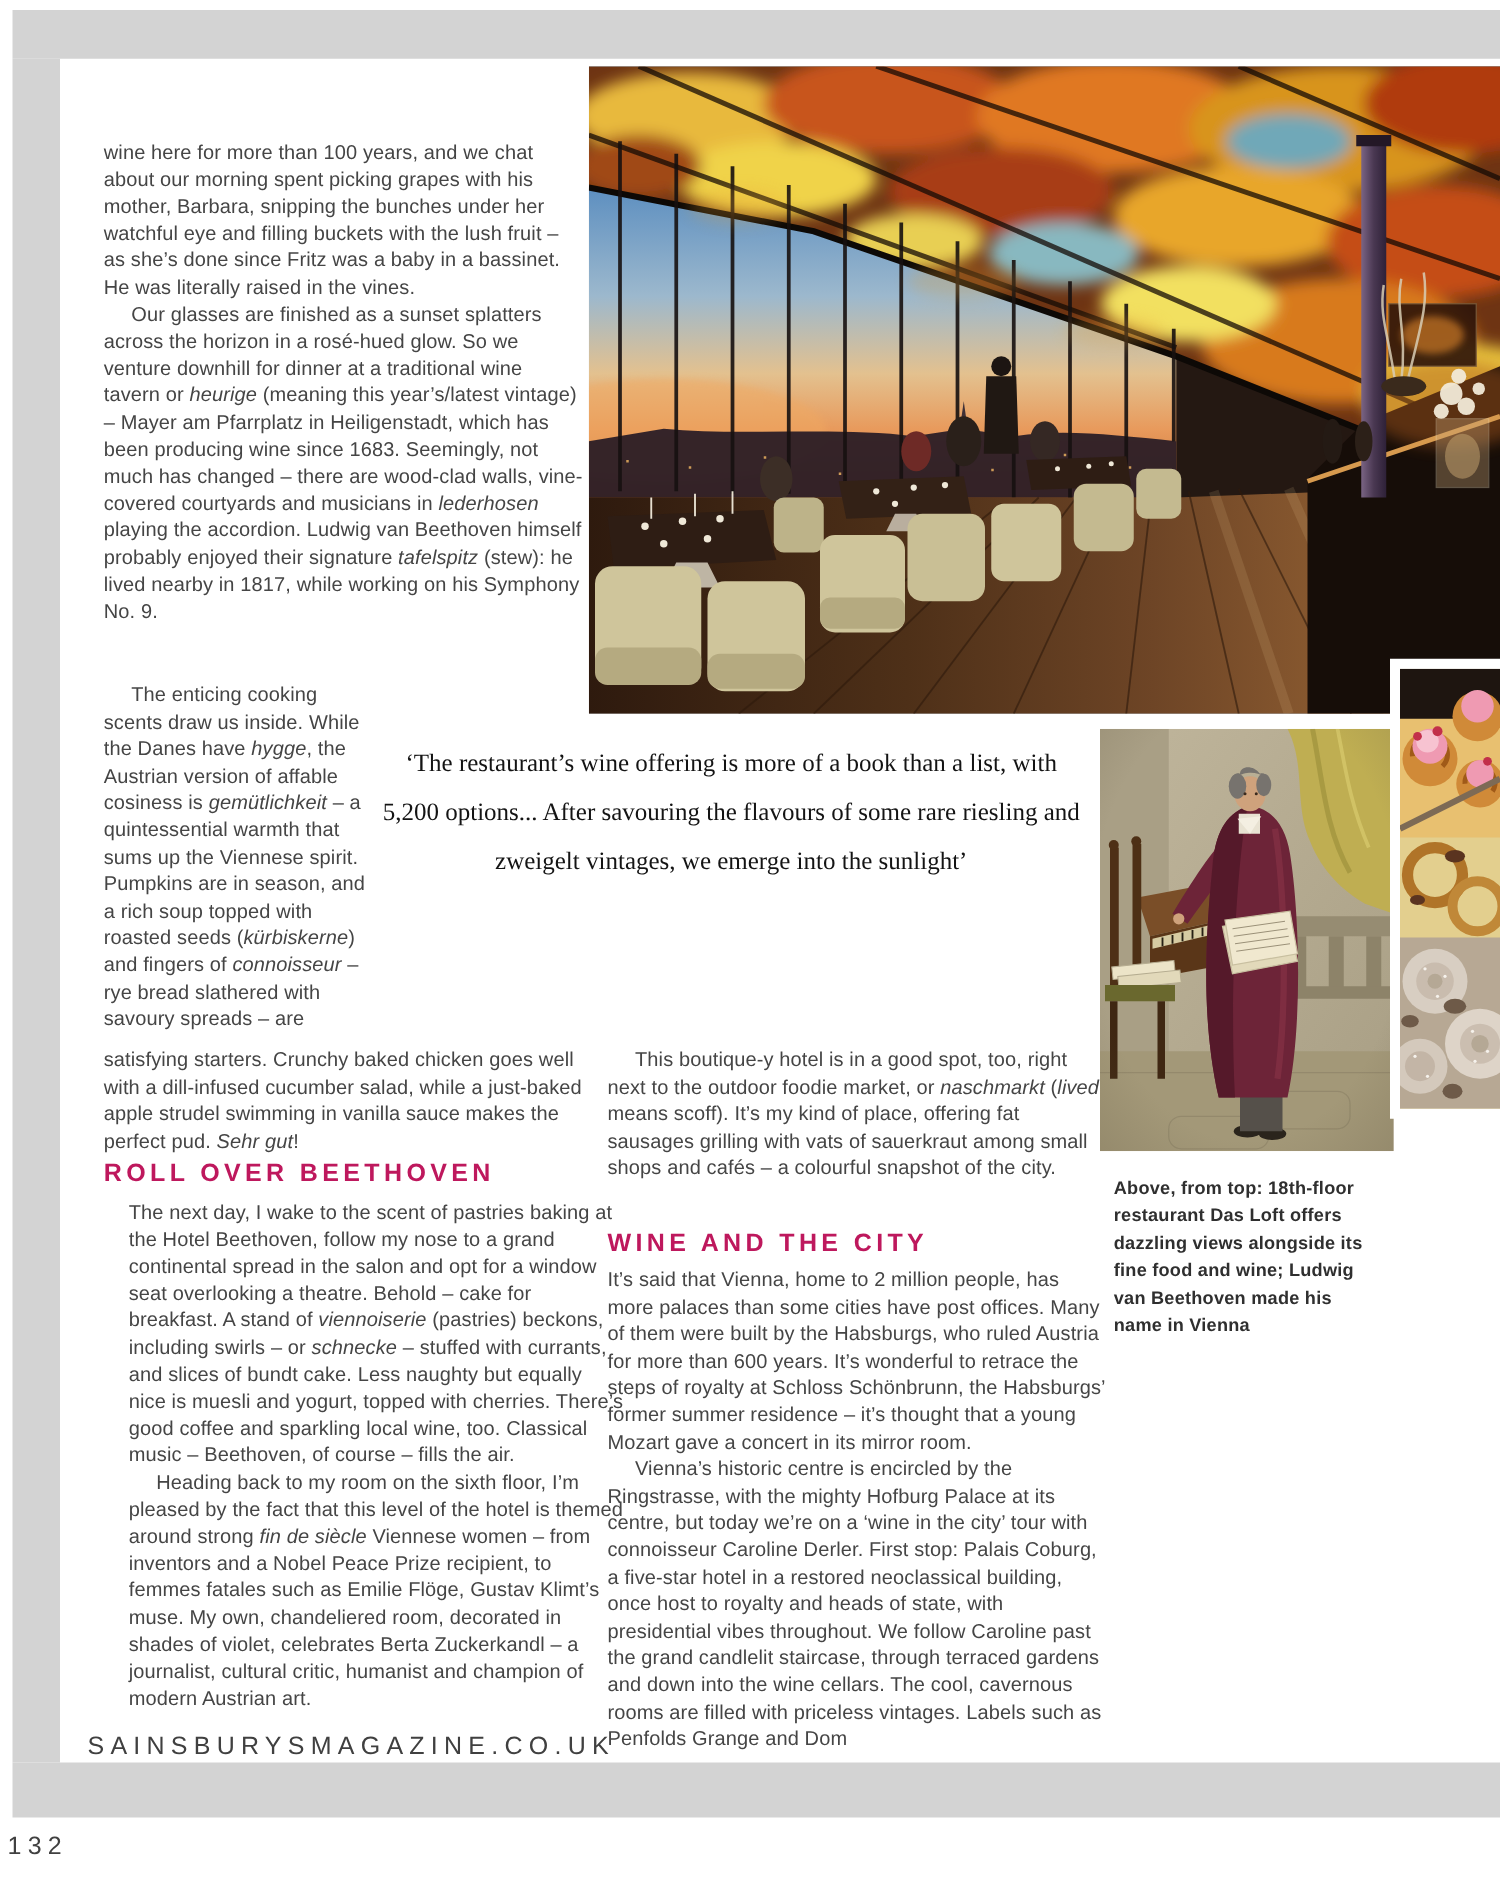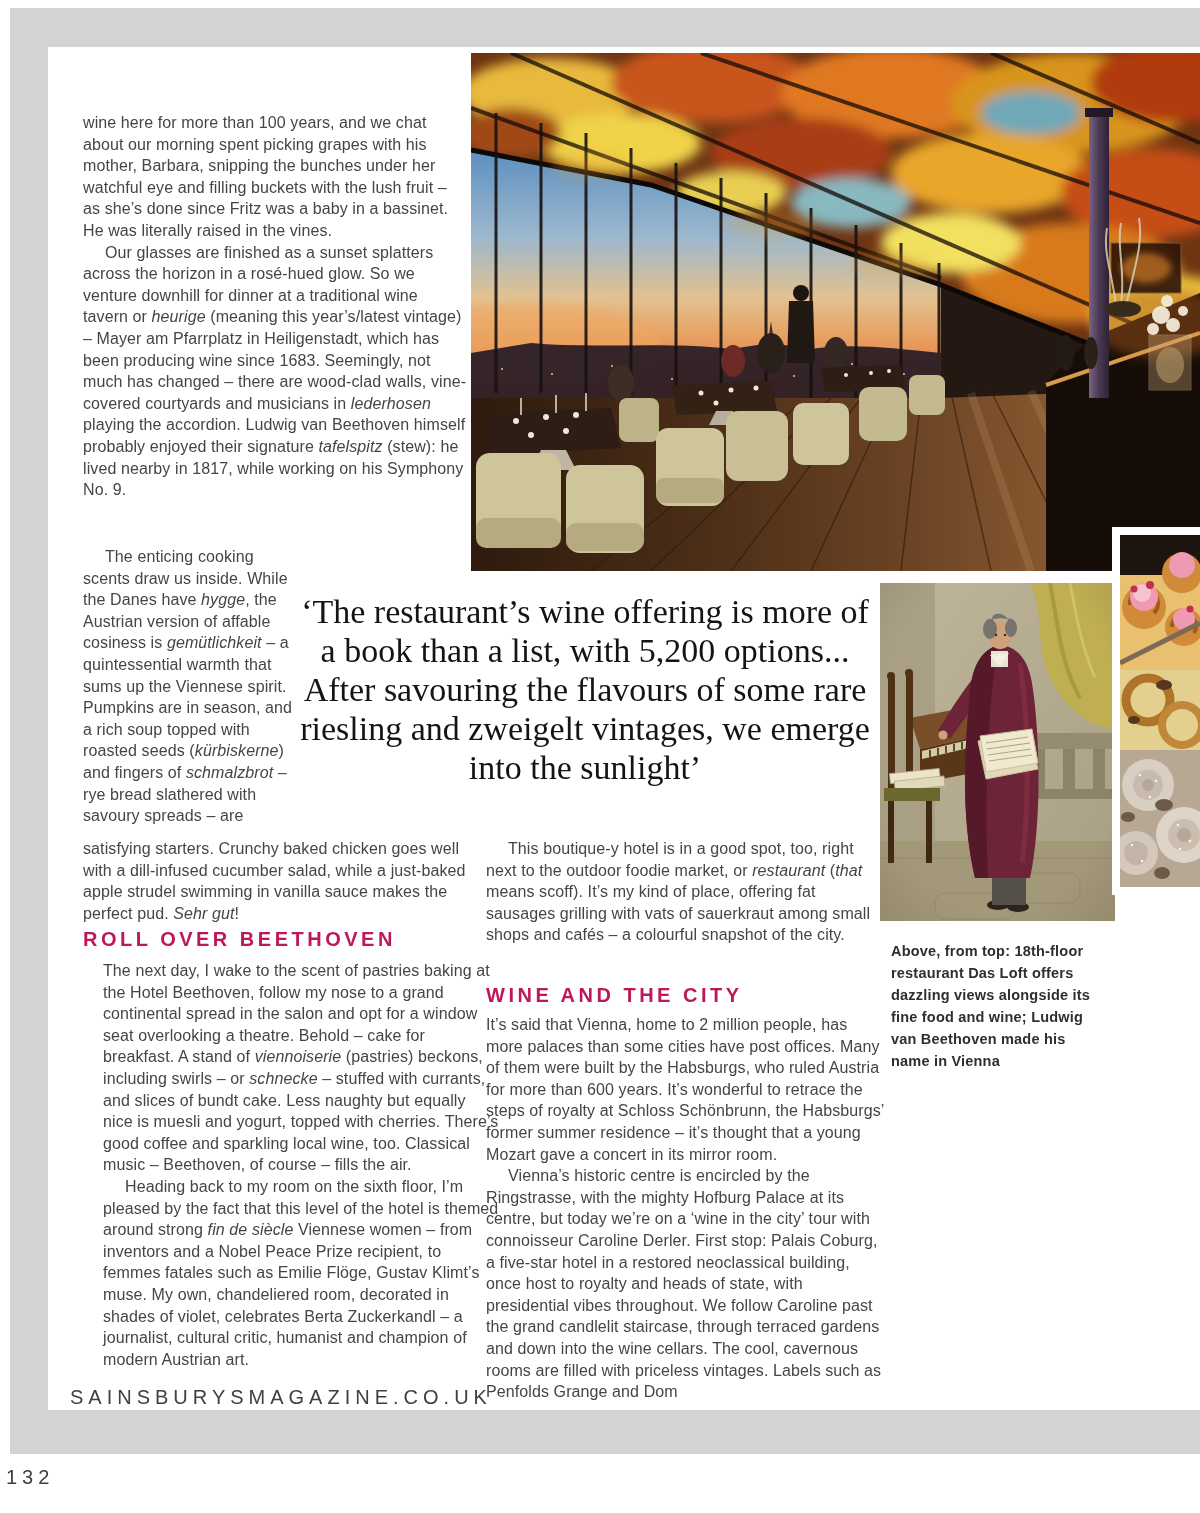--- a/index.html
+++ b/index.html
@@ -4,21 +4,21 @@
 <style>
   html,body{margin:0;padding:0;background:#ffffff;}
   body{width:1200px;height:1513px;position:relative;overflow:hidden;
        font-family:"Liberation Sans",sans-serif;}
   .abs{position:absolute;}
   .gutter{background:#d3d3d3;}
   .body-text{font-size:16px;line-height:21.6px;color:#454545;letter-spacing:.1px;}
   .body-text p{margin:0;}
   .body-text p.indent{text-indent:22px;}
   .section-heading{font-size:20px;font-weight:700;letter-spacing:3.5px;color:#be185d;}
-  .pull-quote{font-family:"Liberation Serif",serif;font-size:34px;line-height:39px;
+  .pull-quote{font-family:"Liberation Serif",serif;font-size:20px;line-height:39px;
               color:#141414;text-align:center;}
   .caption{font-size:14.5px;line-height:22px;font-weight:700;color:#2f2f2f;letter-spacing:.2px;}
   .footer-text{font-size:20px;letter-spacing:5px;color:#404040;}
   .photo{overflow:hidden;}
   svg{display:block;}
 </style>
 </head>
 <body>
 
 <div class="abs gutter" style="left:10px;top:8px;width:1190px;height:39px;"></div>
@@ -359,38 +359,38 @@
     </g>
   </svg>
 </div>
 
 <div class="abs body-text" style="left:83px;top:112px;width:384px;">
   <p>wine here for more than 100 years, and we chat about our morning spent picking grapes with his mother, Barbara, snipping the bunches under her watchful eye and filling buckets with the lush fruit – as she’s done since Fritz was a baby in a bassinet. He was literally raised in the vines.</p>
   <p class="indent">Our glasses are finished as a sunset splatters across the horizon in a rosé-hued glow. So we venture downhill for dinner at a traditional wine tavern or <i>heurige</i> (meaning this year’s/latest vintage) – Mayer am Pfarrplatz in Heiligenstadt, which has been producing wine since 1683. Seemingly, not much has changed – there are wood-clad walls, vine-covered courtyards and musicians in <i>lederhosen</i> playing the accordion. Ludwig van Beethoven himself probably enjoyed their signature <i>tafelspitz</i> (stew): he lived nearby in 1817, while working on his Symphony No. 9.</p>
 </div>
 
 <div class="abs body-text" style="left:83px;top:546px;width:214px;">
-  <p class="indent">The enticing cooking scents draw us inside. While the Danes have <i>hygge</i>, the Austrian version of affable cosiness is <i>gemütlichkeit</i> – a quintessential warmth that sums up the Viennese spirit. Pumpkins are in season, and a rich soup topped with roasted seeds (<i>kürbiskerne</i>) and fingers of <i>schmalzbrot</i> – rye bread slathered with savoury spreads – are</p>
+  <p class="indent">The enticing cooking scents draw us inside. While the Danes have <i>hygge</i>, the Austrian version of affable cosiness is <i>gemütlichkeit</i> – a quintessential warmth that sums up the Viennese spirit. Pumpkins are in season, and a rich soup topped with roasted seeds (<i>kürbiskerne</i>) and fingers of <i>connoisseur</i> – rye bread slathered with savoury spreads – are</p>
 </div>
 
 <div class="abs pull-quote" style="left:300px;top:592px;width:570px;">‘The restaurant’s wine offering is more of a book than a list, with 5,200 options... After savouring the flavours of some rare riesling and zweigelt vintages, we emerge into the sunlight’</div>
 
 <div class="abs body-text" style="left:83px;top:838px;width:390px;">
   <p>satisfying starters. Crunchy baked chicken goes well with a dill-infused cucumber salad, while a just-baked apple strudel swimming in vanilla sauce makes the perfect pud. <i>Sehr gut</i>!</p>
 </div>
 
 <div class="abs section-heading" style="left:83px;top:928px;">ROLL OVER BEETHOVEN</div>
 
 <div class="abs body-text" style="left:83px;top:960px;width:396px;margin-left:20px;">
   <p>The next day, I wake to the scent of pastries baking at the Hotel Beethoven, follow my nose to a grand continental spread in the salon and opt for a window seat overlooking a theatre. Behold – cake for breakfast. A stand of <i>viennoiserie</i> (pastries) beckons, including swirls – or <i>schnecke</i> – stuffed with currants, and slices of bundt cake. Less naughty but equally nice is muesli and yogurt, topped with cherries. There’s good coffee and sparkling local wine, too. Classical music – Beethoven, of course – fills the air.</p>
   <p class="indent">Heading back to my room on the sixth floor, I’m pleased by the fact that this level of the hotel is themed around strong <i>fin de siècle</i> Viennese women – from inventors and a Nobel Peace Prize recipient, to femmes fatales such as Emilie Flöge, Gustav Klimt’s muse. My own, chandeliered room, decorated in shades of violet, celebrates Berta Zuckerkandl – a journalist, cultural critic, humanist and champion of modern Austrian art.</p>
 </div>
 
 <div class="abs body-text" style="left:486px;top:838px;width:394px;">
-  <p class="indent">This boutique-y hotel is in a good spot, too, right next to the outdoor foodie market, or <i>restaurant</i> (<i>that</i> means scoff). It’s my kind of place, offering fat sausages grilling with vats of sauerkraut among small shops and cafés – a colourful snapshot of the city.</p>
+  <p class="indent">This boutique-y hotel is in a good spot, too, right next to the outdoor foodie market, or <i>naschmarkt</i> (<i>lived</i> means scoff). It’s my kind of place, offering fat sausages grilling with vats of sauerkraut among small shops and cafés – a colourful snapshot of the city.</p>
 </div>
 
 <div class="abs section-heading" style="left:486px;top:984px;">WINE AND THE CITY</div>
 
 <div class="abs body-text" style="left:486px;top:1014px;width:402px;">
   <p>It’s said that Vienna, home to 2 million people, has more palaces than some cities have post offices. Many of them were built by the Habsburgs, who ruled Austria for more than 600 years. It’s wonderful to retrace the steps of royalty at Schloss Schönbrunn, the Habsburgs’ former summer residence – it’s thought that a young Mozart gave a concert in its mirror room.</p>
   <p class="indent">Vienna’s historic centre is encircled by the Ringstrasse, with the mighty Hofburg Palace at its centre, but today we’re on a ‘wine in the city’ tour with connoisseur Caroline Derler. First stop: Palais Coburg, a five-star hotel in a restored neoclassical building, once host to royalty and heads of state, with presidential vibes throughout. We follow Caroline past the grand candlelit staircase, through terraced gardens and down into the wine cellars. The cool, cavernous rooms are filled with priceless vintages. Labels such as Penfolds Grange and Dom</p>
 </div>
 
 <div class="abs caption" style="left:891px;top:940px;width:202px;">Above, from top: 18th-floor restaurant Das Loft offers dazzling views alongside its fine food and wine; Ludwig van Beethoven made his name in Vienna</div>

